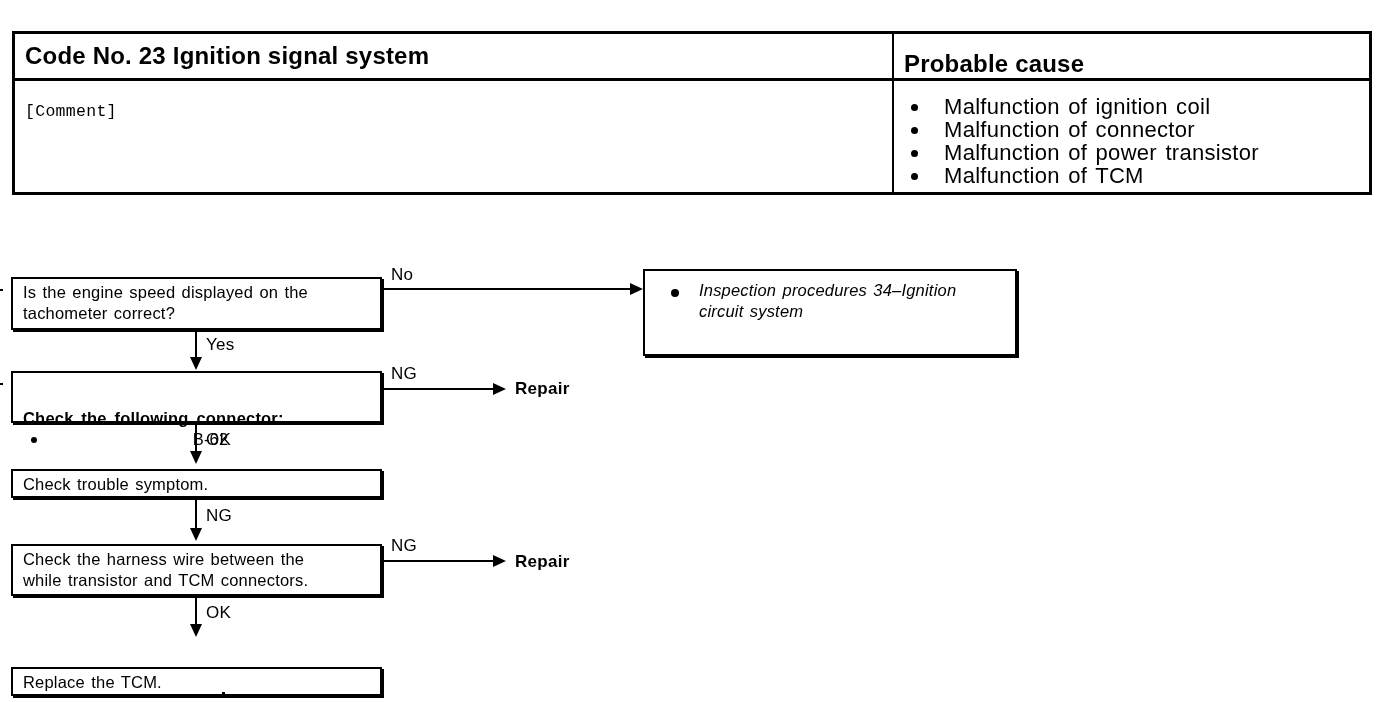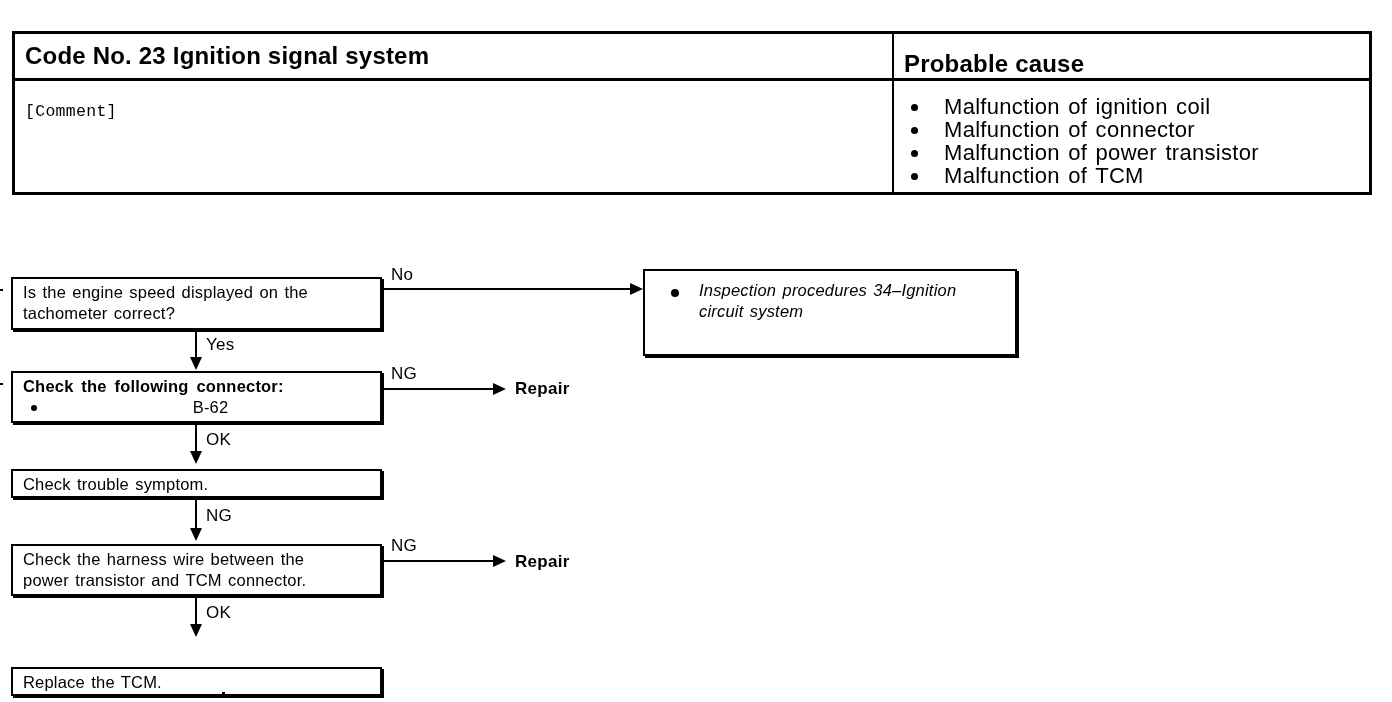--- a/index.html
+++ b/index.html
@@ -102,20 +102,21 @@
     box-shadow: 2px 2px 0 0 #000;
     padding: 3px 8px 3px 10px;
     font-size: 16.5px;
     line-height: 21px;
     letter-spacing: 0.2px;
     word-spacing: 1.5px;
   }
   .fbox.bold-first > .line1 {
     font-weight: bold;
     word-spacing: 3px;
+    margin-top: 32px;
   }
   .bullet-line {
     position: relative;
     padding-left: 26px;
     text-align: center;
   }
   .bullet-line::before {
     content: "";
     position: absolute;
     left: 8px;
@@ -251,21 +252,21 @@
   <div class="fbox" style="left:11px; top:469px; width:371px; height:29px;">
     <div class="line1">Check trouble symptom.</div>
   </div>
 
   <div class="vline" style="left:195px; top:500px; height:31px;"></div>
   <div class="arrow-down" style="left:190px; top:528px;"></div>
   <div class="edge-label" style="left:206px; top:506px;">NG</div>
 
   <div class="fbox" style="left:11px; top:544px; width:371px; height:52px;">
     <div class="line1">Check the harness wire between the</div>
-    <div>power transistor and TCM connector.</div>
+    <div>while transistor and TCM connectors.</div>
   </div>
 
   <div class="hline" style="left:382px; top:560px; width:113px;"></div>
   <div class="arrow-right" style="left:493px; top:555px;"></div>
   <div class="edge-label" style="left:391px; top:536px;">NG</div>
   <div class="term-label" style="left:515px; top:552px;">Repair</div>
 
   <div class="vline" style="left:195px; top:598px; height:29px;"></div>
   <div class="arrow-down" style="left:190px; top:624px;"></div>
   <div class="edge-label" style="left:206px; top:603px;">OK</div>

